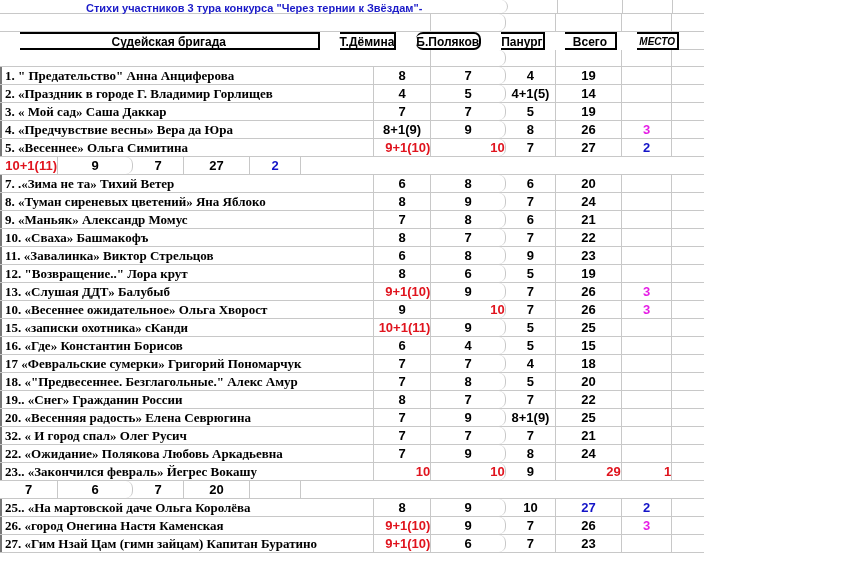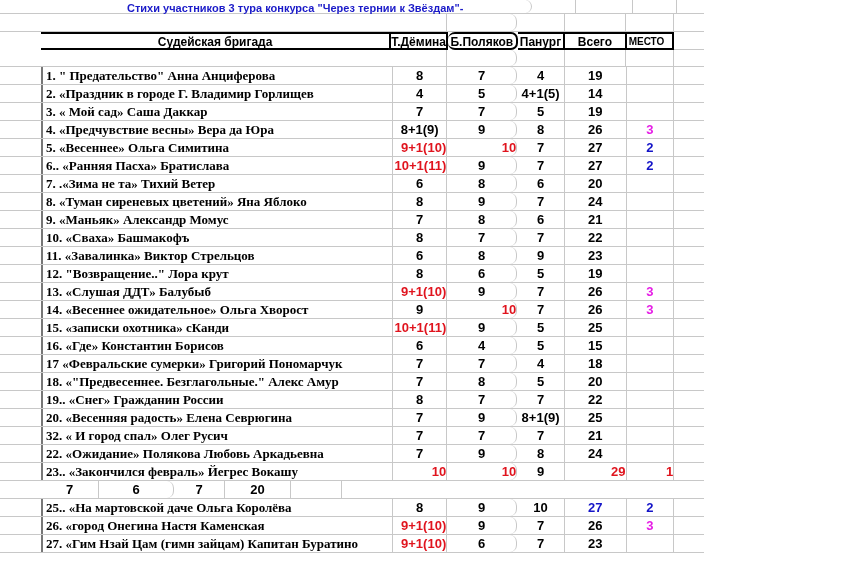--- a/index.html
+++ b/index.html
@@ -1,40 +1,40 @@
 <!DOCTYPE html>
 <html><head>
 <meta charset="utf-8">
 <style>
   html, body { margin: 0; padding: 0; background: #ffffff; }
   body { width: 860px; height: 584px; position: relative; overflow: hidden; font-family: "Liberation Sans", sans-serif; }
   .sheet { position: absolute; left: 0; top: 0; width: 704px; }
-  .row { position: relative; display: flex; height: 18px; box-sizing: border-box; border-bottom: 1px solid #c8c8c8; padding-left: 41px; }
+  .row { position: relative; display: flex; height: 18px; box-sizing: border-box; border-bottom: 1px solid #c8c8c8; }
   .row.title { height: 14px; border-bottom: 1px solid #c8c8c8; }
   .row.blank1 { height: 18px; }
   .row.header { height: 18px; border-bottom: none; }
   .row.blank2 { height: 17px; border-top: 2px solid #000; }
   .cell { box-sizing: border-box; border-right: 1px solid #c8c8c8; height: 100%; white-space: nowrap; overflow: visible; font-size: 12px; line-height: 17px; color: #000; }
   .c0 { width: 377px; }
   .c1 { width: 58px; }
   .c2 { width: 75px; border-radius: 7px; }
   .c3 { width: 51px; }
   .c4 { width: 66px; }
   .c5 { width: 51px; }
   .c6 { width: 32px; }
   .num { text-align: center; font-family: "Liberation Sans", sans-serif; font-weight: bold; font-size: 13px; }
   .name { font-family: "Liberation Serif", serif; font-weight: bold; font-size: 13px; padding-left: 3px; }
   .title-text { font-weight: bold; font-size: 11px; color: #1a1ac8; line-height: 13px; padding-left: 86px; }
-  .hdr { font-weight: bold; font-size: 12px; text-align: center; line-height: 16px; }
+  .hdr { font-weight: bold; font-size: 12px; text-align: center; line-height: 16px; margin-left: 20px; }
   .header .hc { border-top: 2px solid #000; border-bottom: 2px solid #000; border-right: 2px solid #000; }
   .header .c0.hc { border-left: none; }
   .red { color: #e0141e; text-align: right; }
   .blue { color: #1414c8; }
   .magenta { color: #e61ee6; }
-  .mesto-hdr { font-size: 10px; text-align: left; padding-left: 2px; }
+  .mesto-hdr { font-size: 10px; text-align: left; padding-left: 2px; font-style: italic; }
   .leftbar { border-left: 2px solid #777; }
 </style>
 </head>
 <body>
 
 <div class="sheet">
   <div class="row title">
     <div class="cell c0" style="border-right:none;">
       <span class="title-text">Стихи участников 3 тура конкурса "Через тернии к Звёздам"-</span>
     </div>
@@ -112,21 +112,20 @@
       <div class="row">
         <div class="cell c0 name leftbar">5.  «Весеннее» Ольга Симитина</div>
         <div class="cell c1 num red">9+1(10)</div>
         <div class="cell c2 num red">10</div>
         <div class="cell c3 num">7</div>
         <div class="cell c4 num">27</div>
         <div class="cell c5 num blue">2</div>
         <div class="cell c6" style="border-right: none;"></div>
       </div>
       <div class="row">
-        <div class="cell c0 name leftbar">6.. «Ранняя Пасха» Братислава</div>
         <div class="cell c1 num red">10+1(11)</div>
         <div class="cell c2 num">9</div>
         <div class="cell c3 num">7</div>
         <div class="cell c4 num">27</div>
         <div class="cell c5 num blue">2</div>
         <div class="cell c6" style="border-right: none;"></div>
       </div>
       <div class="row">
         <div class="cell c0 name leftbar">7. .«Зима не та» Тихий Ветер</div>
         <div class="cell c1 num">6</div>
@@ -184,21 +183,21 @@
       <div class="row">
         <div class="cell c0 name leftbar">13. «Слушая ДДТ»  Балубыб</div>
         <div class="cell c1 num red">9+1(10)</div>
         <div class="cell c2 num">9</div>
         <div class="cell c3 num">7</div>
         <div class="cell c4 num">26</div>
         <div class="cell c5 num magenta">3</div>
         <div class="cell c6" style="border-right: none;"></div>
       </div>
       <div class="row">
-        <div class="cell c0 name leftbar">14.  «Весеннее ожидательное» Ольга Хворост</div>
+        <div class="cell c0 name leftbar">10.  «Весеннее ожидательное» Ольга Хворост</div>
         <div class="cell c1 num">9</div>
         <div class="cell c2 num red">10</div>
         <div class="cell c3 num">7</div>
         <div class="cell c4 num">26</div>
         <div class="cell c5 num magenta">3</div>
         <div class="cell c6" style="border-right: none;"></div>
       </div>
       <div class="row">
         <div class="cell c0 name leftbar">15. «записки охотника»   сКанди</div>
         <div class="cell c1 num red">10+1(11)</div>

